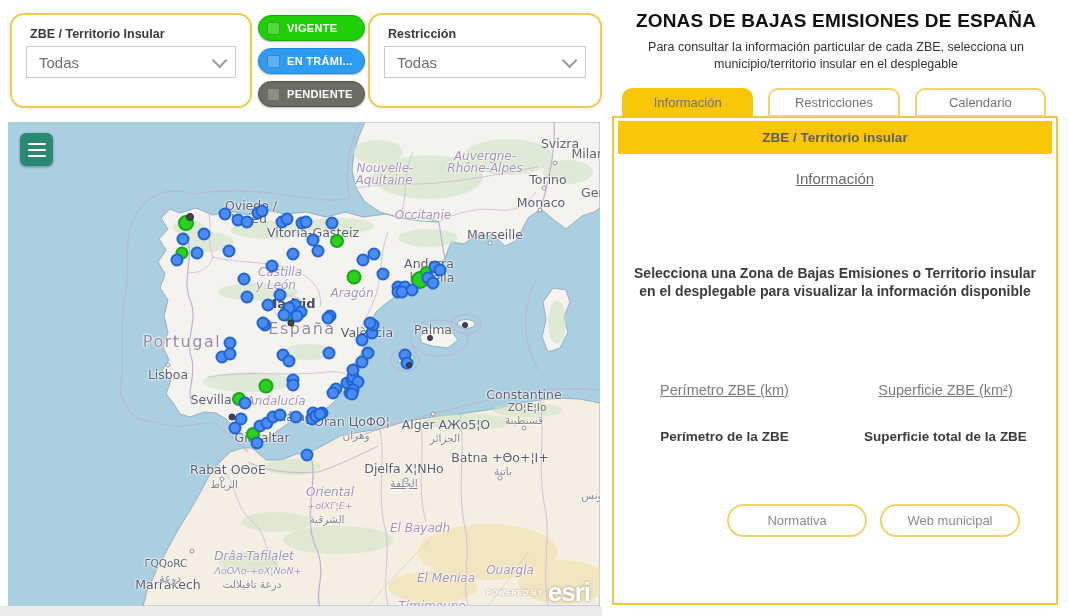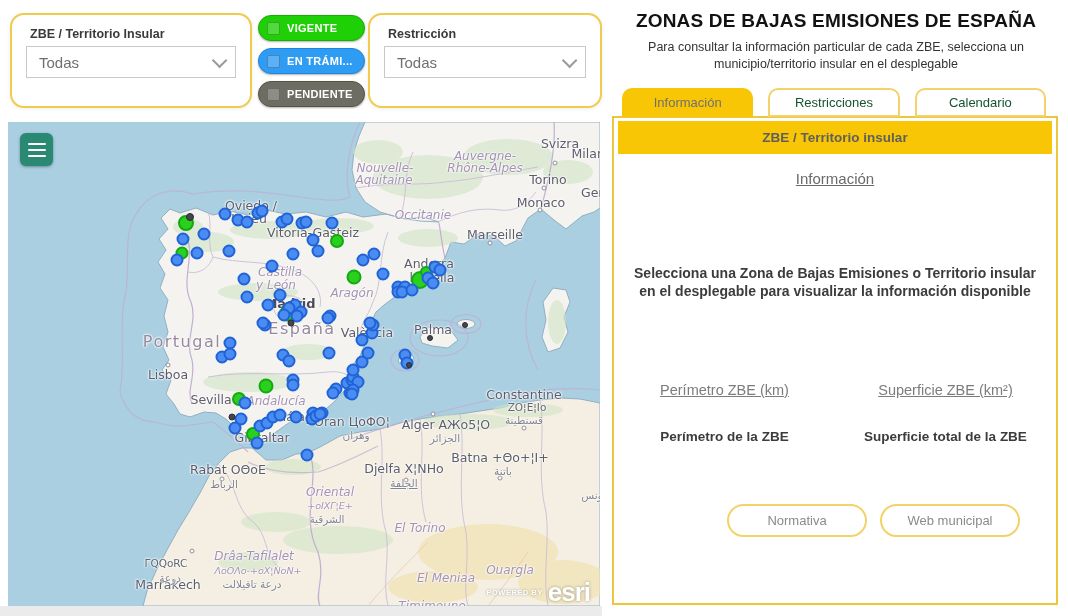--- a/index.html
+++ b/index.html
@@ -50,21 +50,21 @@
              color:#fff;text-shadow:0 0 3px rgba(90,90,90,.6);}
   #esri-attr .pw{font-size:7.5px;font-weight:bold;letter-spacing:.5px;margin-bottom:7px;opacity:.9;}
   #esri-attr .br{font-size:26px;font-weight:bold;letter-spacing:-1px;line-height:.9;}
   #bottom-strip{position:absolute;left:0;top:606px;width:602px;height:10px;background:#ebebeb;}
 
   
   #hdr{position:absolute;left:612px;top:10px;width:448px;text-align:center;}
   #hdr h1{margin:0;font-size:19px;font-weight:800;color:#121212;letter-spacing:.2px;}
   #hdr .sub{font-size:12.5px;color:#333;line-height:17px;margin-top:7px;}
   #tab-bar{position:absolute;left:622px;top:88px;width:424px;height:29px;display:flex;gap:15px;z-index:2;}
-  .tab{flex:1;display:flex;align-items:center;justify-content:center;font-size:13px;color:#14532d;
+  .tab{flex:1;display:flex;align-items:center;justify-content:center;font-size:13px;color:#737373;
        background:#fff;border:2px solid #f3d269;border-radius:10px 10px 0 0;cursor:pointer;}
   .tab.active{background:#f9c606;border-color:#f9c606;color:#6f6f6f;}
   #panel{position:absolute;left:612px;top:116px;width:446px;height:489px;background:#fff;
          border:2px solid #eec63e;box-sizing:border-box;}
   #panel-banner{position:absolute;left:4px;right:4px;top:3px;height:33px;background:#f9c606;
                 display:flex;align-items:center;justify-content:center;font-size:13.5px;
                 font-weight:bold;color:#5f5f5f;}
   #section-title{position:absolute;left:0;right:0;top:52px;text-align:center;font-size:15px;
                  color:#6a6a6a;text-decoration:underline;}
   #panel-message{position:absolute;left:20px;right:20px;top:146px;text-align:center;font-size:14px;
@@ -281,21 +281,21 @@
         <span class="mlabel ar" style="left: 216px; top: 362px;">الرباط</span>
         <span class="mlabel region" style="left: 322px; top: 370px;">Oriental</span>
         <span class="mlabel region-sm" style="left: 322px; top: 383px;">+οΙΧΓ¦Ε+</span>
         <span class="mlabel ar" style="left: 319px; top: 397px;">الشرقية</span>
         <span class="mlabel " style="left: 160px; top: 427px; margin-top: 35px;">Marrakech</span>
         <span class="mlabel city-sm" style="left: 158px; top: 441px;">ΓQQοRC</span>
         <span class="mlabel ar" style="left: 162px; top: 456px;">درعة</span>
         <span class="mlabel region" style="left: 246px; top: 434px;">Drâa-Tafilalet</span>
         <span class="mlabel region-sm" style="left: 250px; top: 448px;">ΛοΟΛο-+οΧ¦ΝοΝ+</span>
         <span class="mlabel ar" style="left: 244px; top: 462px;">درعة تافيلالت</span>
-        <span class="mlabel region" style="left: 412px; top: 406px;">El Torino</span>
+        <span class="mlabel region" style="left: 412px; top: 406px;">El Bayadh</span>
         <span class="mlabel region" style="left: 438px; top: 456px;">El Meniaa</span>
         <span class="mlabel region" style="left: 502px; top: 448px;">Ouargla</span>
         <span class="mlabel region" style="left: 424px; top: 484px;">Timimoune</span>
         <span class="mlabel ar" style="left: 584px; top: 373px;">ونس</span>
       </div>
     <div id="map-markers">
         <div class="mk t" style="width: 5px; height: 5px; left: 160px; top: 243px;"></div>
         <div class="mk t" style="width: 5px; height: 5px; left: 532px; top: 88px;"></div>
         <div class="mk t" style="width: 5px; height: 5px; left: 482px; top: 121px;"></div>
         <div class="mk t" style="width: 5px; height: 5px; left: 536px; top: 66px;"></div>

